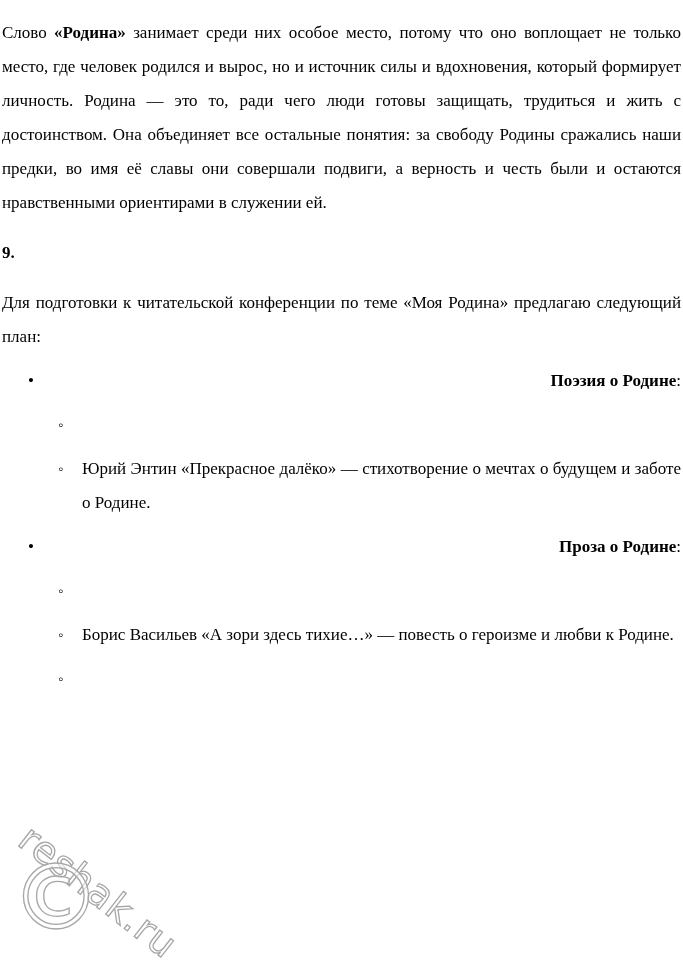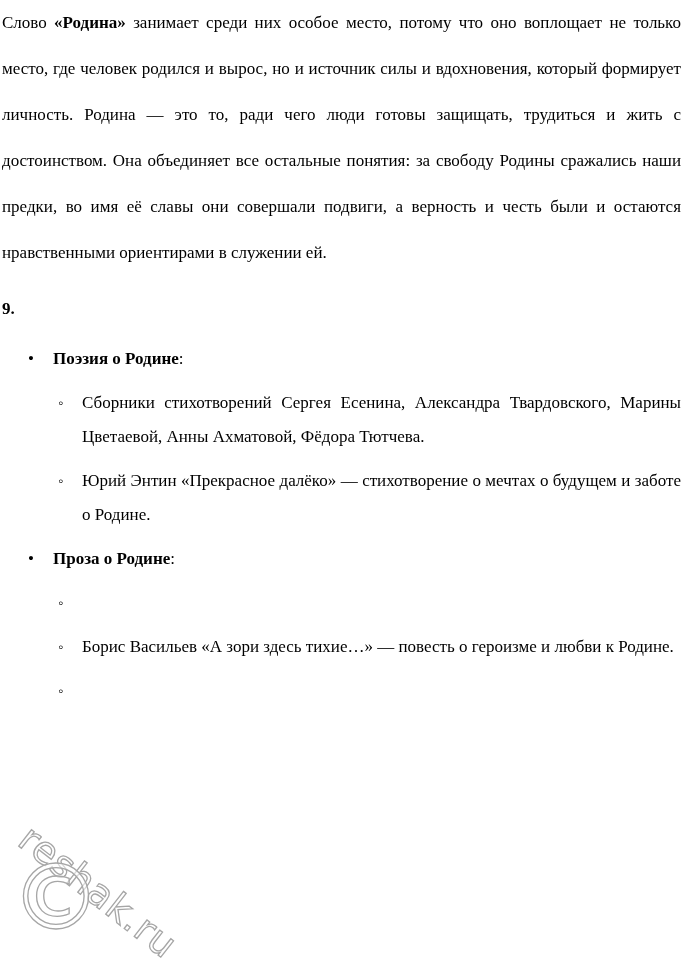--- a/index.html
+++ b/index.html
@@ -13,39 +13,39 @@
     position: relative;
     overflow: hidden;
   }
   .page {
     position: relative;
     width: 679px;
     padding: 0 2px;
     z-index: 1;
   }
   p.para {
-    margin: 0 0 10px 0;
-    line-height: 46px;
+    margin: 16px 0 10px 0;
+    line-height: 34px;
   }
   .justify { text-align: justify; }
   .bold { font-weight: bold; }
   b { font-weight: bold; }
 
   
   .l1 {
     display: flex;
     margin: 0 0 10px 0;
     line-height: 34px;
     padding-left: 26px;
   }
   .l1 .marker {
     flex: 0 0 25px;
     text-align: left;
   }
-  .l1 .l1text { flex: 1; }
+  .l1 .l1text { flex: 1; text-align: right; }
 
   
   .l2 {
     display: flex;
     margin: 0 0 10px 0;
     line-height: 34px;
     padding-left: 56px;
   }
   .l2 .marker {
     flex: 0 0 24px;
@@ -76,31 +76,31 @@
 </style>
 </head>
 <body>
 
 <div class="page">
 
   <p class="para justify"><span>Слово </span><b>«Родина»</b><span> занимает среди них особое место, потому что оно воплощает не только место, где человек родился и вырос, но и источник силы и вдохновения, который формирует личность. Родина — это то, ради чего люди готовы защищать, трудиться и жить с достоинством. Она объединяет все остальные понятия: за свободу Родины сражались наши предки, во имя её славы они совершали подвиги, а верность и честь были и остаются нравственными ориентирами в служении ей.</span></p>
 
   <p class="para bold">9.</p>
 
+  <p class="para justify">Для подготовки к читательской конференции по теме «Моя Родина» предлагаю следующий план:</p>
 
 
 
   <div class="l1">
     <span class="marker">•</span>
     <span class="l1text"><b>Поэзия о Родине</b><span>:</span></span>
   </div>
 
   <div class="l2">
     <span class="marker">◦</span>
-    <span class="l2text">Сборники стихотворений Сергея Есенина, Александра Твардовского, Марины Цветаевой, Анны Ахматовой, Фёдора Тютчева.</span>
   </div>
 
   <div class="l2">
     <span class="marker">◦</span>
     <span class="l2text">Юрий Энтин «Прекрасное далёко» — стихотворение о мечтах о будущем и заботе о Родине.</span>
   </div>
 
   <div class="l1">
     <span class="marker">•</span>
     <span class="l1text"><b>Проза о Родине</b><span>:</span></span>

